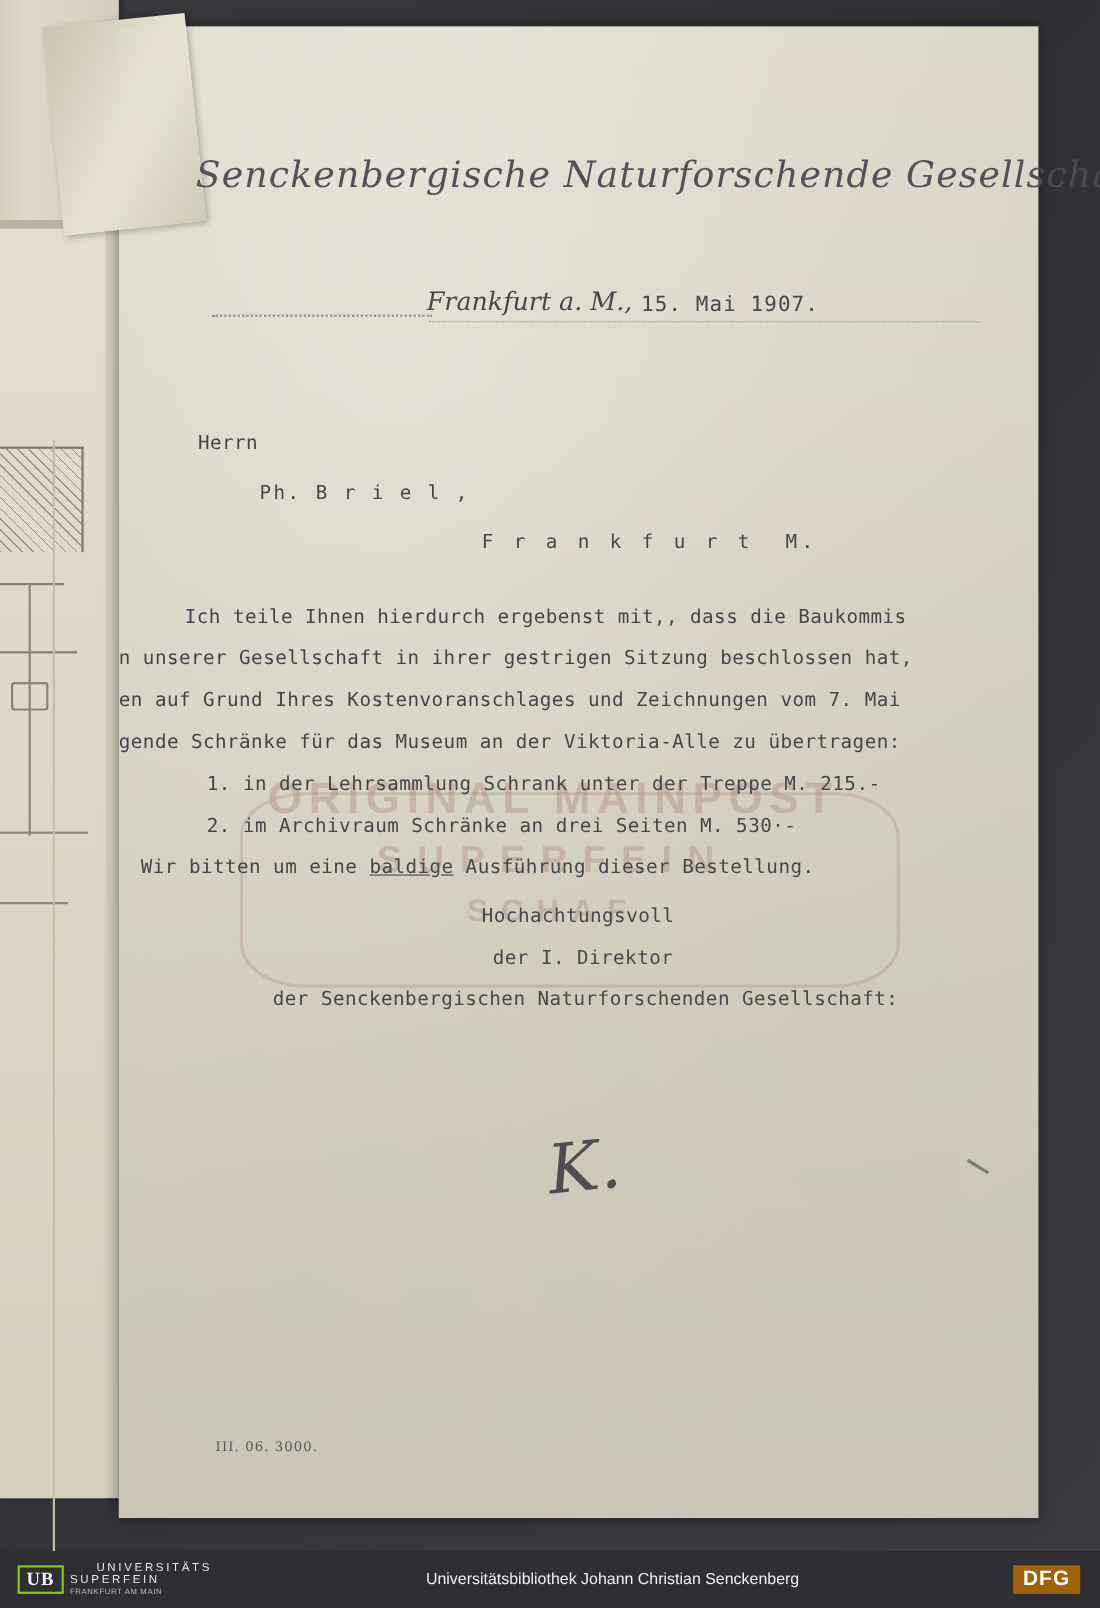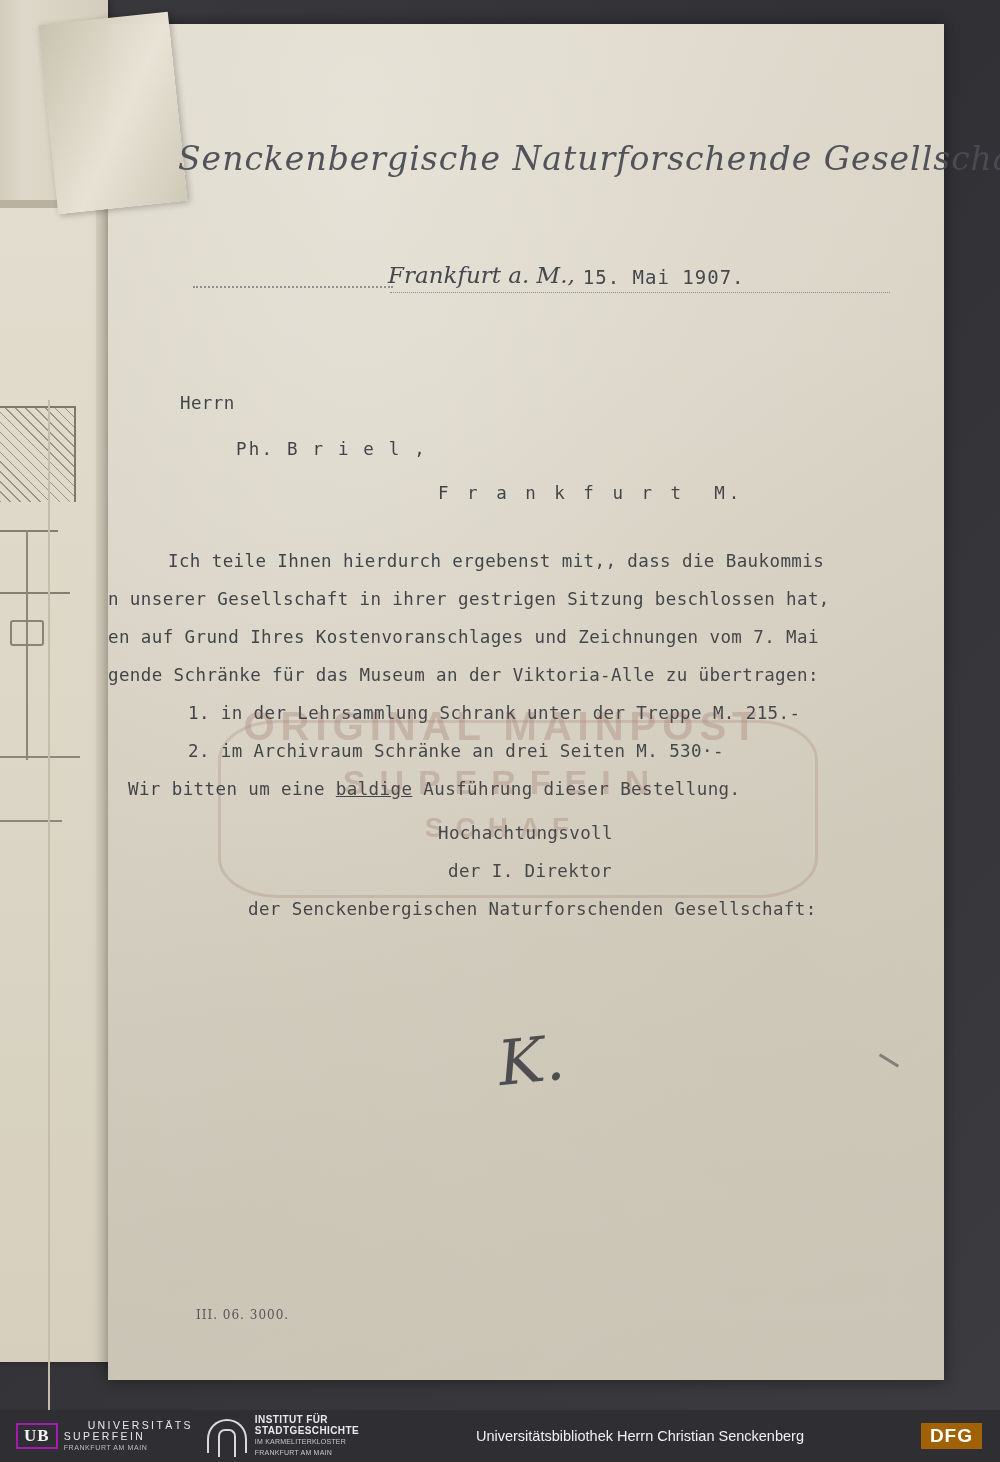--- a/index.html
+++ b/index.html
@@ -219,21 +219,21 @@
     background: #2f2f33;
     display: flex;
     align-items: center;
     color: #e9e9ec;
   }
   .f-left { display: flex; align-items: center; padding-left: 16px; gap: 14px; }
   .ub-logo {
     display: flex; align-items: center; gap: 6px;
   }
   .ub-box {
-    border: 2px solid #a21caf;
+    border: 2px solid #84cc16;
     padding: 1px 6px;
     font-size: 17px;
     font-weight: bold;
     letter-spacing: 1px;
     color: #f1f1f4;
     font-family: "Liberation Serif", serif;
   }
   .ub-text { line-height: 11px; }
   .ub-text .t1 { font-size: 10.5px; letter-spacing: 2.4px; padding-left: 24px; }
   .ub-text .t2 { font-size: 10.5px; letter-spacing: 2.4px; }
@@ -346,27 +346,18 @@
 <div class="footer">
   <div class="f-left">
     <div class="ub-logo">
       <div class="ub-box">UB</div>
       <div class="ub-text">
         <div class="t1">UNIVERSITÄTS</div>
         <div class="t2">SUPERFEIN</div>
         <div class="t3">FRANKFURT AM MAIN</div>
       </div>
     </div>
-    <div class="inst-logo">
-      <div class="arch-icon"></div>
-      <div class="inst-text">
-        <div class="t1">INSTITUT FÜR</div>
-        <div class="t2">STADTGESCHICHTE</div>
-        <div class="t3">IM KARMELITERKLOSTER</div>
-        <div class="t4">FRANKFURT AM MAIN</div>
-      </div>
-    </div>
   </div>
-  <div class="f-center">Universitätsbibliothek Herrn Christian Senckenberg</div>
+  <div class="f-center">Universitätsbibliothek Johann Christian Senckenberg</div>
   <div class="f-right">
     <span class="dfg">DFG</span>
   </div>
 </div>
 
 </body></html>

